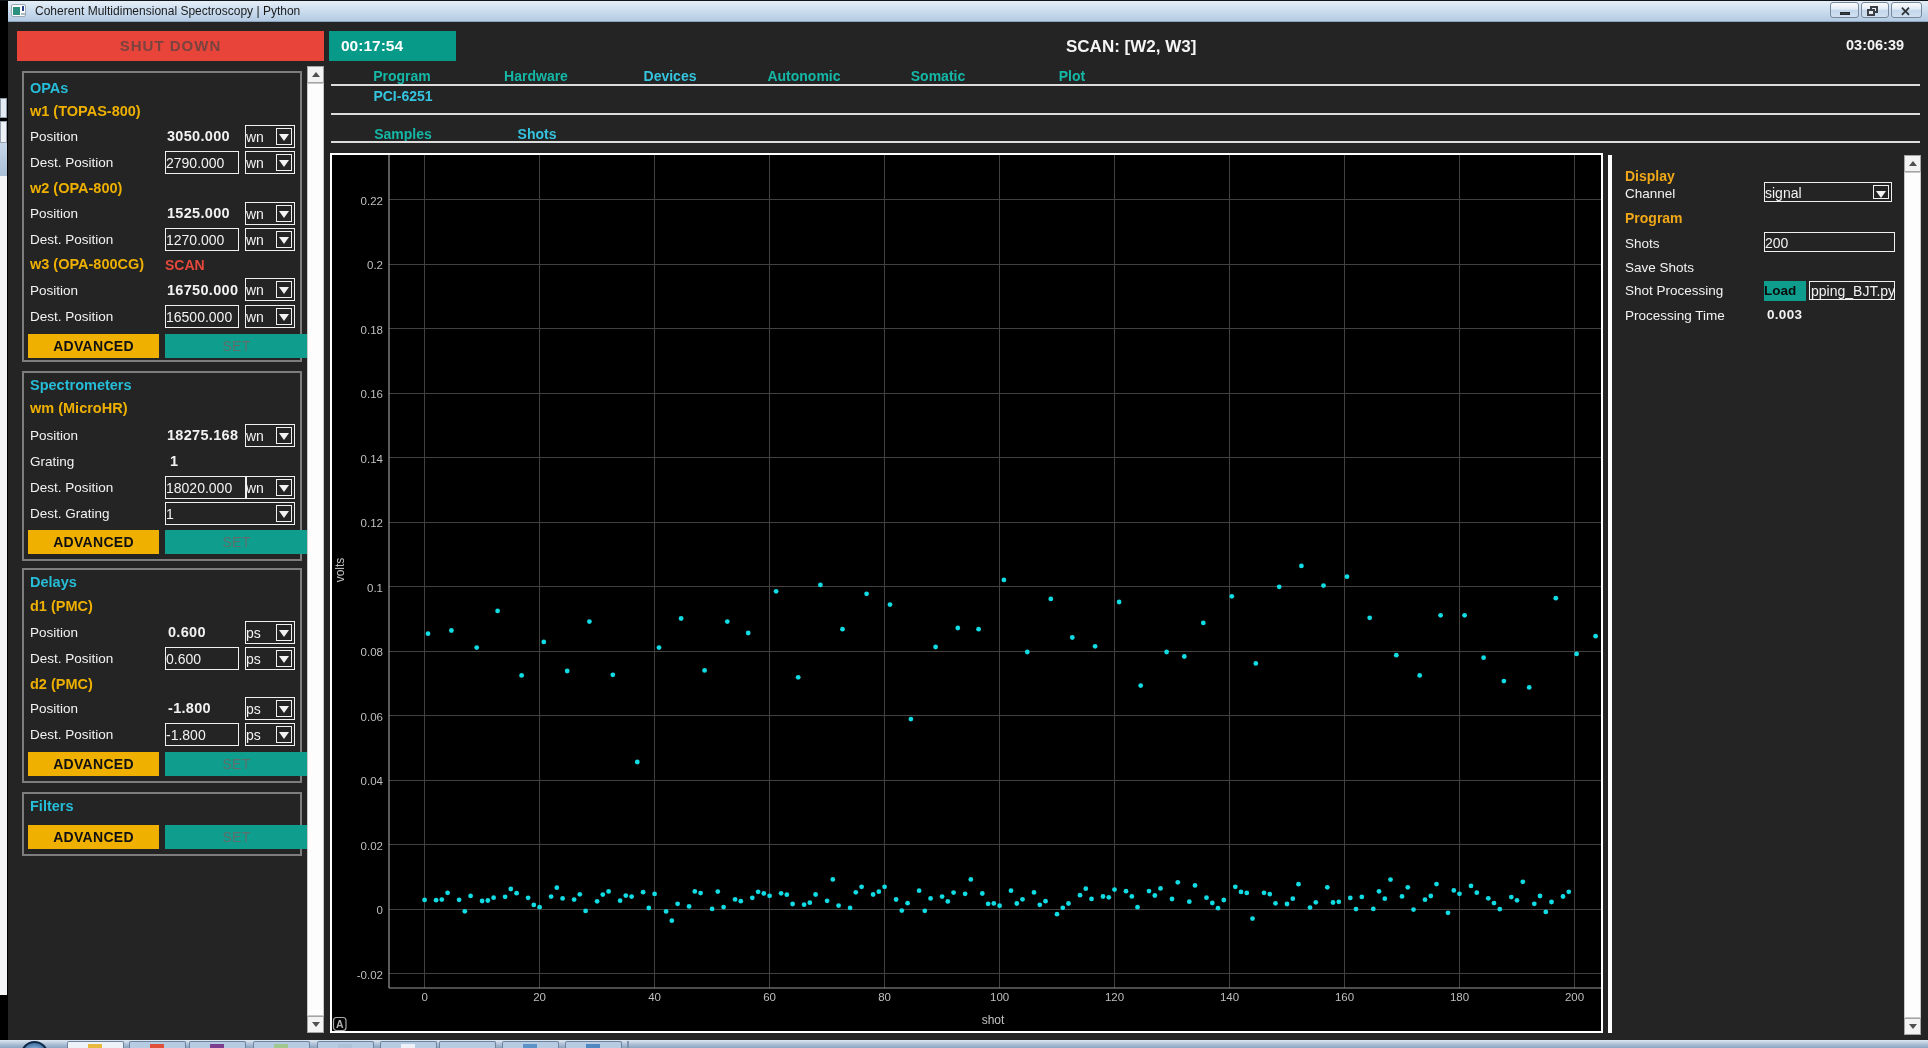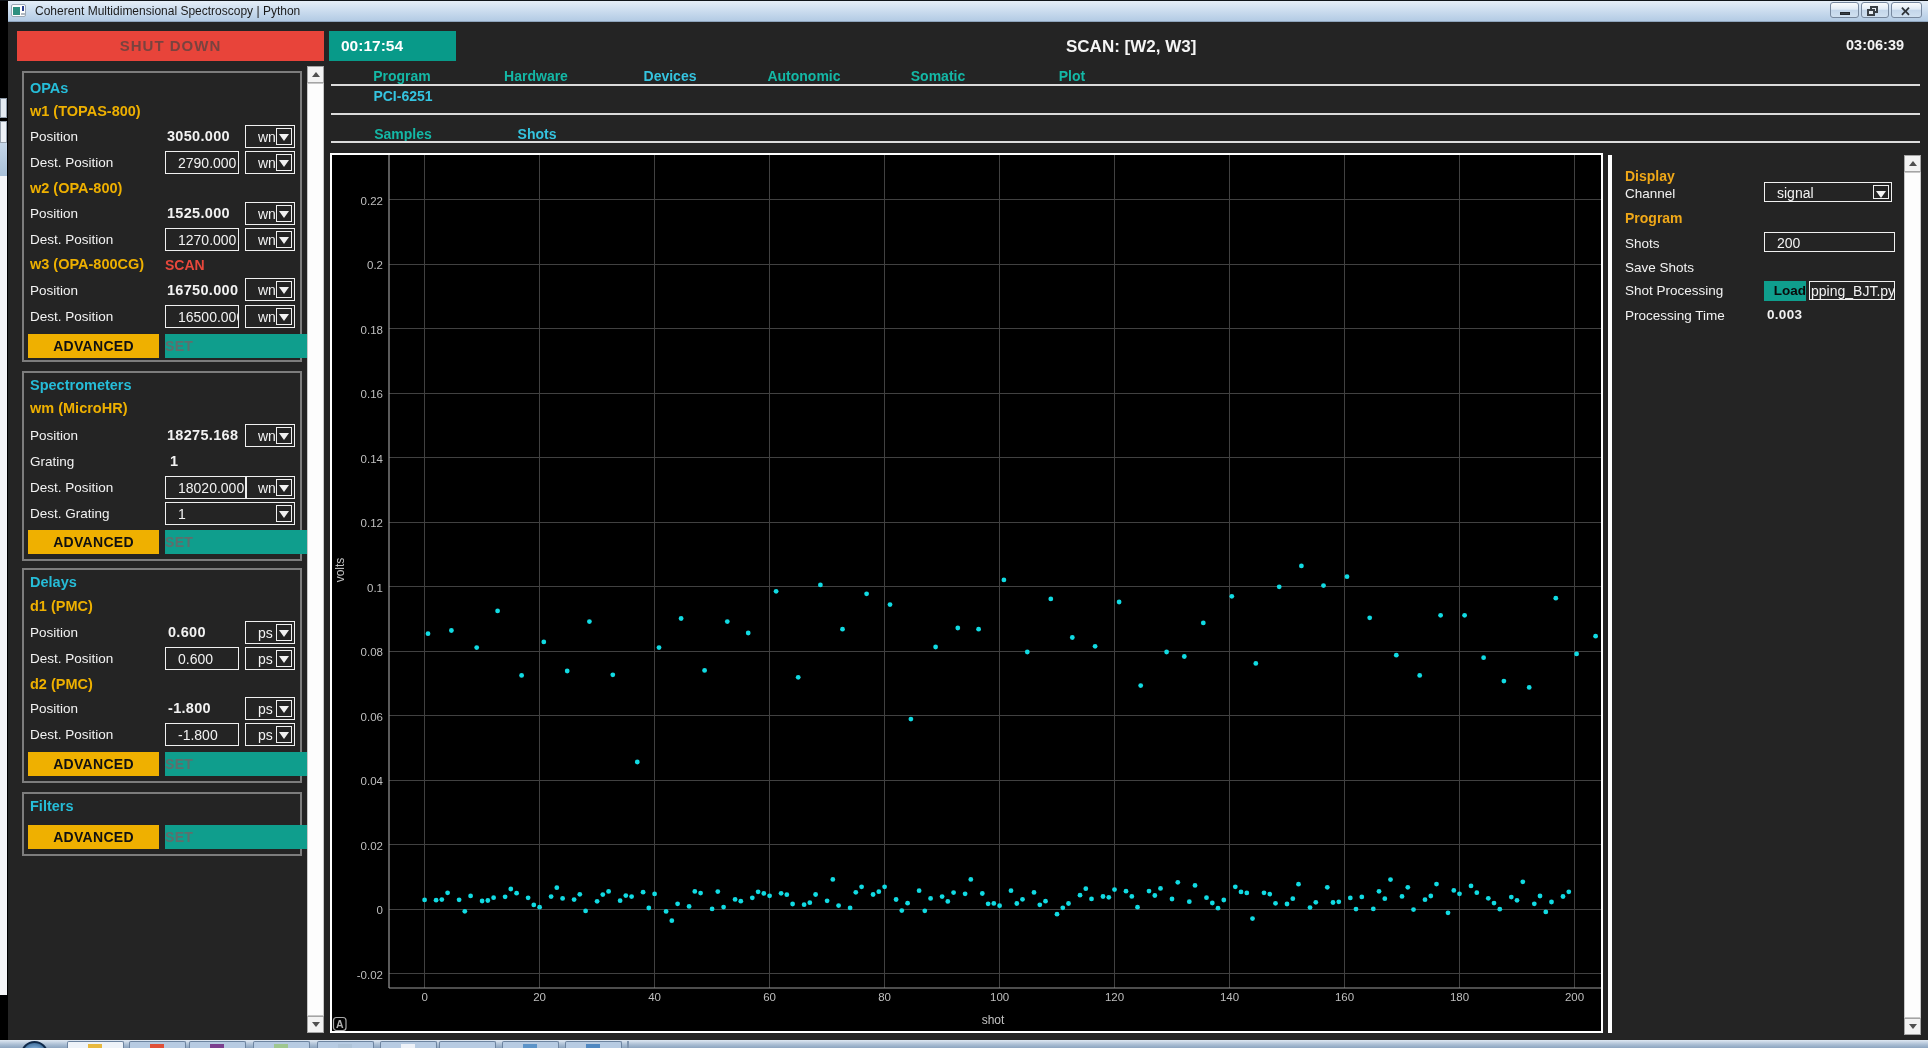--- a/index.html
+++ b/index.html
@@ -4,26 +4,26 @@
 * {margin:0;padding:0;box-sizing:border-box}
 html,body {width:1928px;height:1048px;overflow:hidden;background:#242424;font-family:"Liberation Sans",sans-serif}
 .grp {position:absolute;border:2px solid #7d7d7d}
 .lab {position:absolute;color:#f2f2f2;font-size:13.5px;white-space:nowrap}
 .val {font-weight:bold;font-size:14.5px;letter-spacing:.3px}
 .hdr {color:#26bdd8;font-weight:bold;font-size:14.5px}
 .sub {color:#eeb000;font-weight:bold;font-size:14.5px}
 .busy {color:#e8483c;font-weight:bold;font-size:14px}
 .rhdr {position:absolute;color:#f0a818;font-weight:bold;font-size:14px}
 .rlab {position:absolute;color:#f2f2f2;font-size:13.5px}
-.inp {position:absolute;border:1px solid #f0f0f0;color:#f2f2f2;font-size:14px;padding-left:12px;white-space:nowrap;overflow:hidden}
+.inp {position:absolute;border:1px solid #f0f0f0;color:#f2f2f2;font-size:14px;padding-left:0;white-space:nowrap;overflow:hidden}
 .arr {position:absolute;right:2px;top:2px;width:16px;border:1px solid #f0f0f0;display:inline-block}
 .tri {position:absolute;left:2px;top:5px;width:0;height:0;border-left:5px solid transparent;border-right:5px solid transparent;border-top:7px solid #f2f2f2}
 .badv {position:absolute;width:131px;height:24px;background:#efb000;color:#111;font-weight:bold;font-size:14px;text-align:center;line-height:24px;letter-spacing:.3px}
-.bset {position:absolute;width:143px;height:24px;background:#0f9e8d;color:#5f6e6c;font-weight:bold;font-size:14px;line-height:24px;letter-spacing:.3px}
-.load {position:absolute;width:42px;height:20px;background:#0f9e8d;color:#0a0a0a;font-weight:bold;font-size:13.5px;text-align:right;line-height:20px}
+.bset {position:absolute;width:143px;height:24px;background:#0f9e8d;color:#5f6e6c;font-weight:normal;font-size:14px;text-align:center;line-height:24px;letter-spacing:.3px}
+.load {position:absolute;width:42px;height:20px;background:#0f9e8d;color:#0a0a0a;font-weight:bold;font-size:13.5px;text-align:left;line-height:20px}
 .tab {position:absolute;font-weight:bold;font-size:14px;text-align:center}
 .gold {color:#14b8a6}
 .cyan {color:#35c4e0}
 .tline {position:absolute;left:331px;width:1589px;height:2px;background:#dcdcdc}
 .wbtn {position:absolute;top:2px;height:16px;background:linear-gradient(#fbfdfe,#e1ebf5 45%,#c3d6ea 50%,#d0e0f0);border:1px solid #77889e;border-radius:3px}
 .sbtn {position:absolute;left:0;width:17px;height:17px;background:#f3f3f3;border:1px solid #a5a5a5}
 .sarr {position:absolute;left:4px;width:0;height:0;border-left:4px solid transparent;border-right:4px solid transparent}
 .sarr.up {top:5px;border-bottom:5px solid #505050}
 .sarr.dn {top:5px;border-top:5px solid #505050}
 </style></head>

